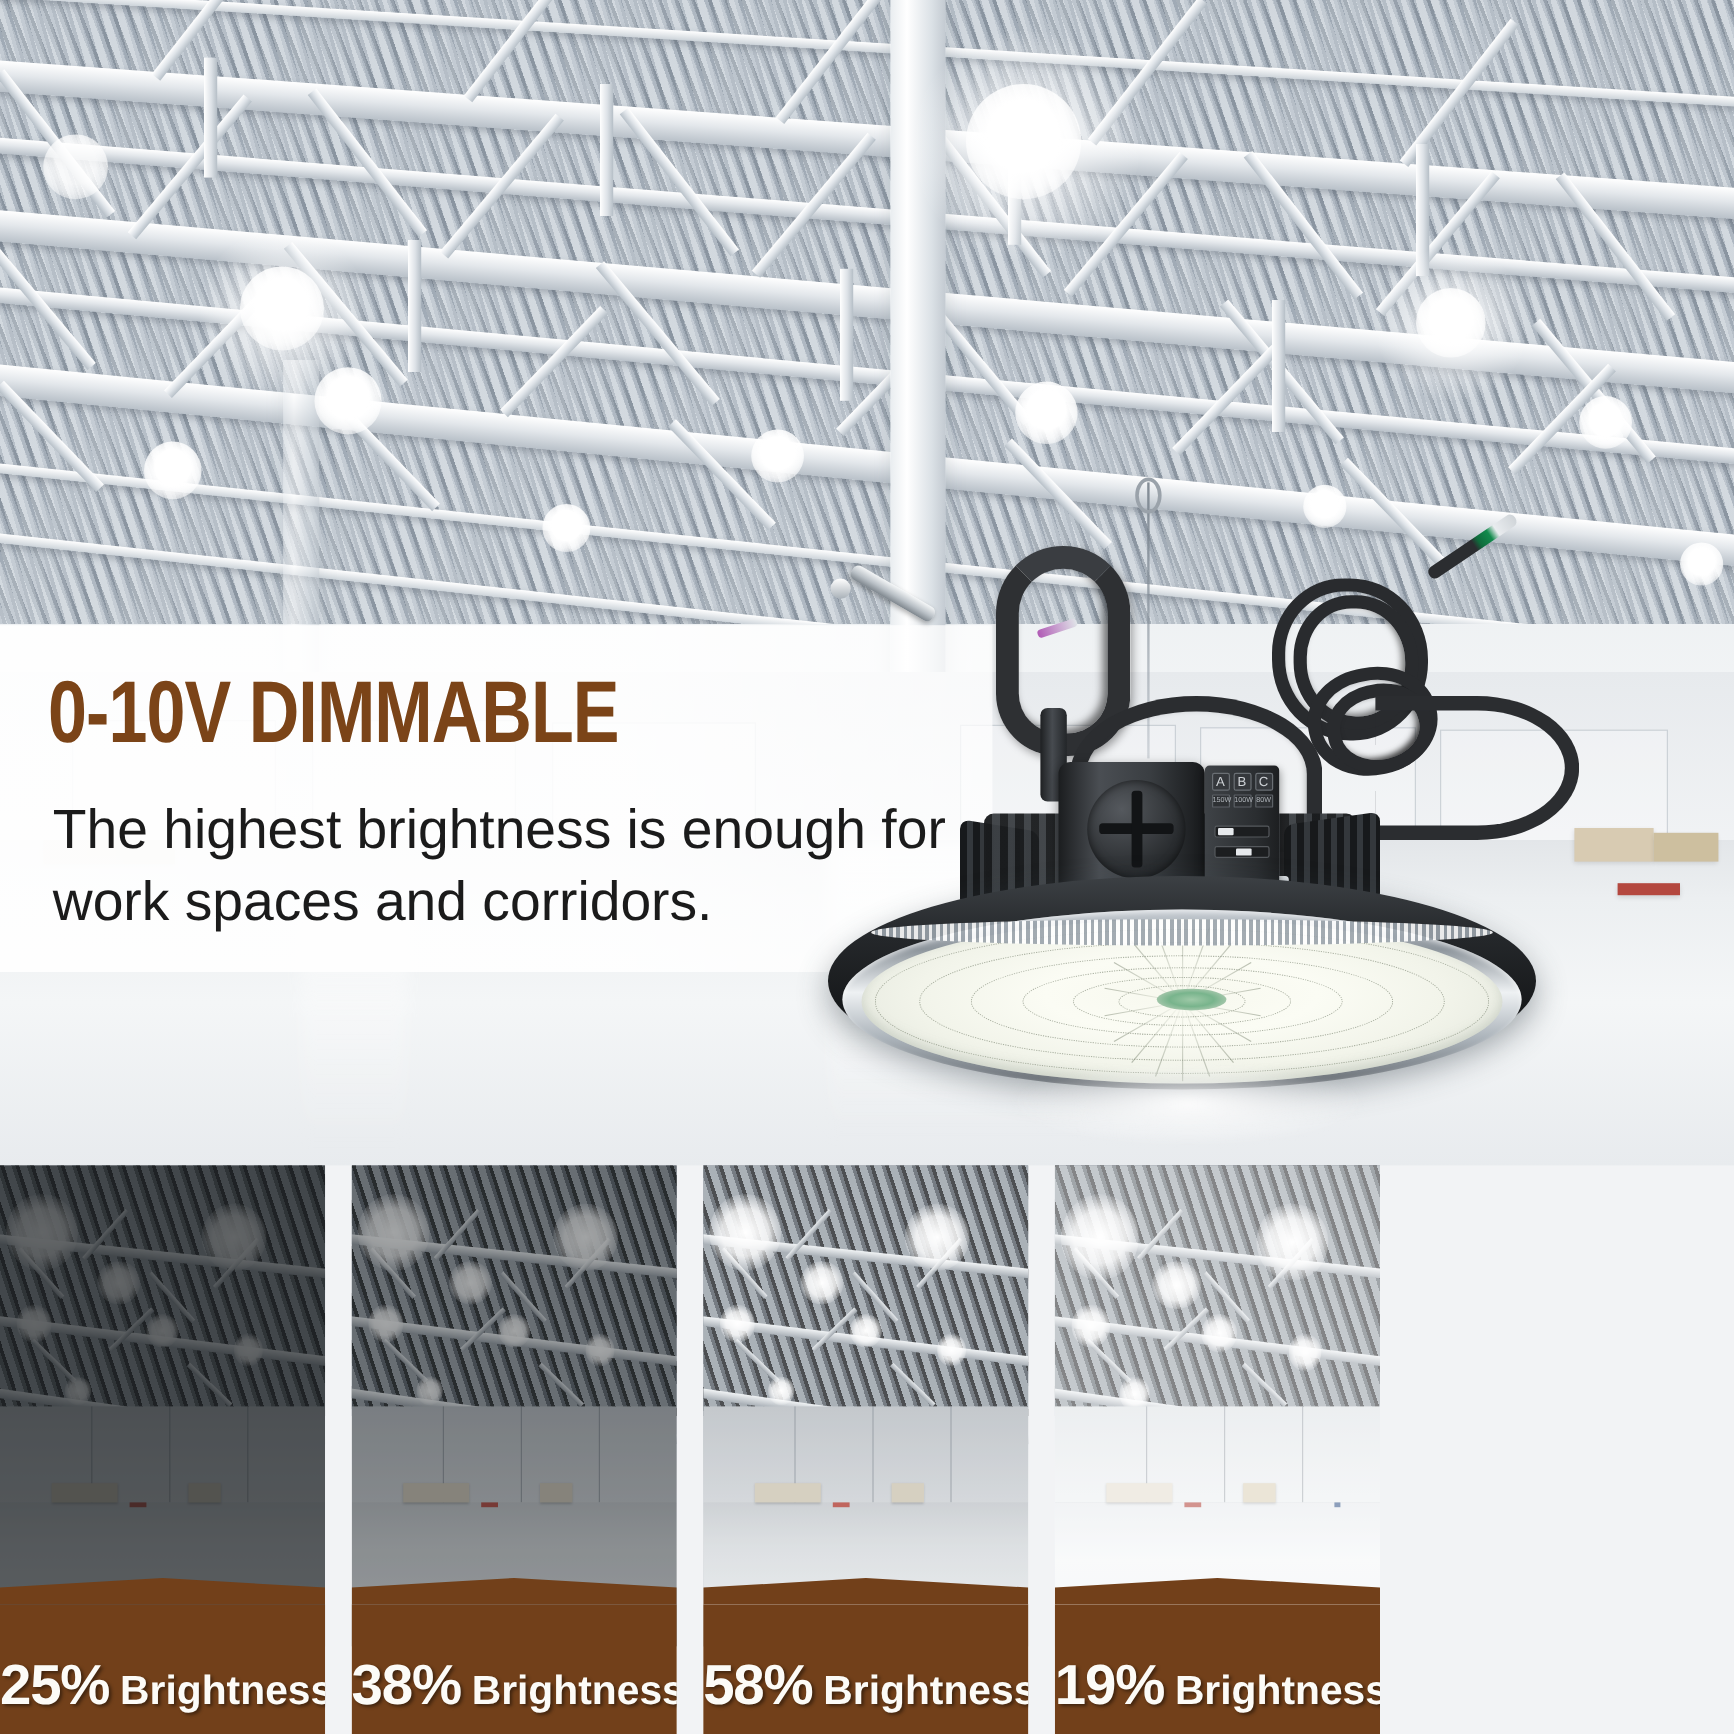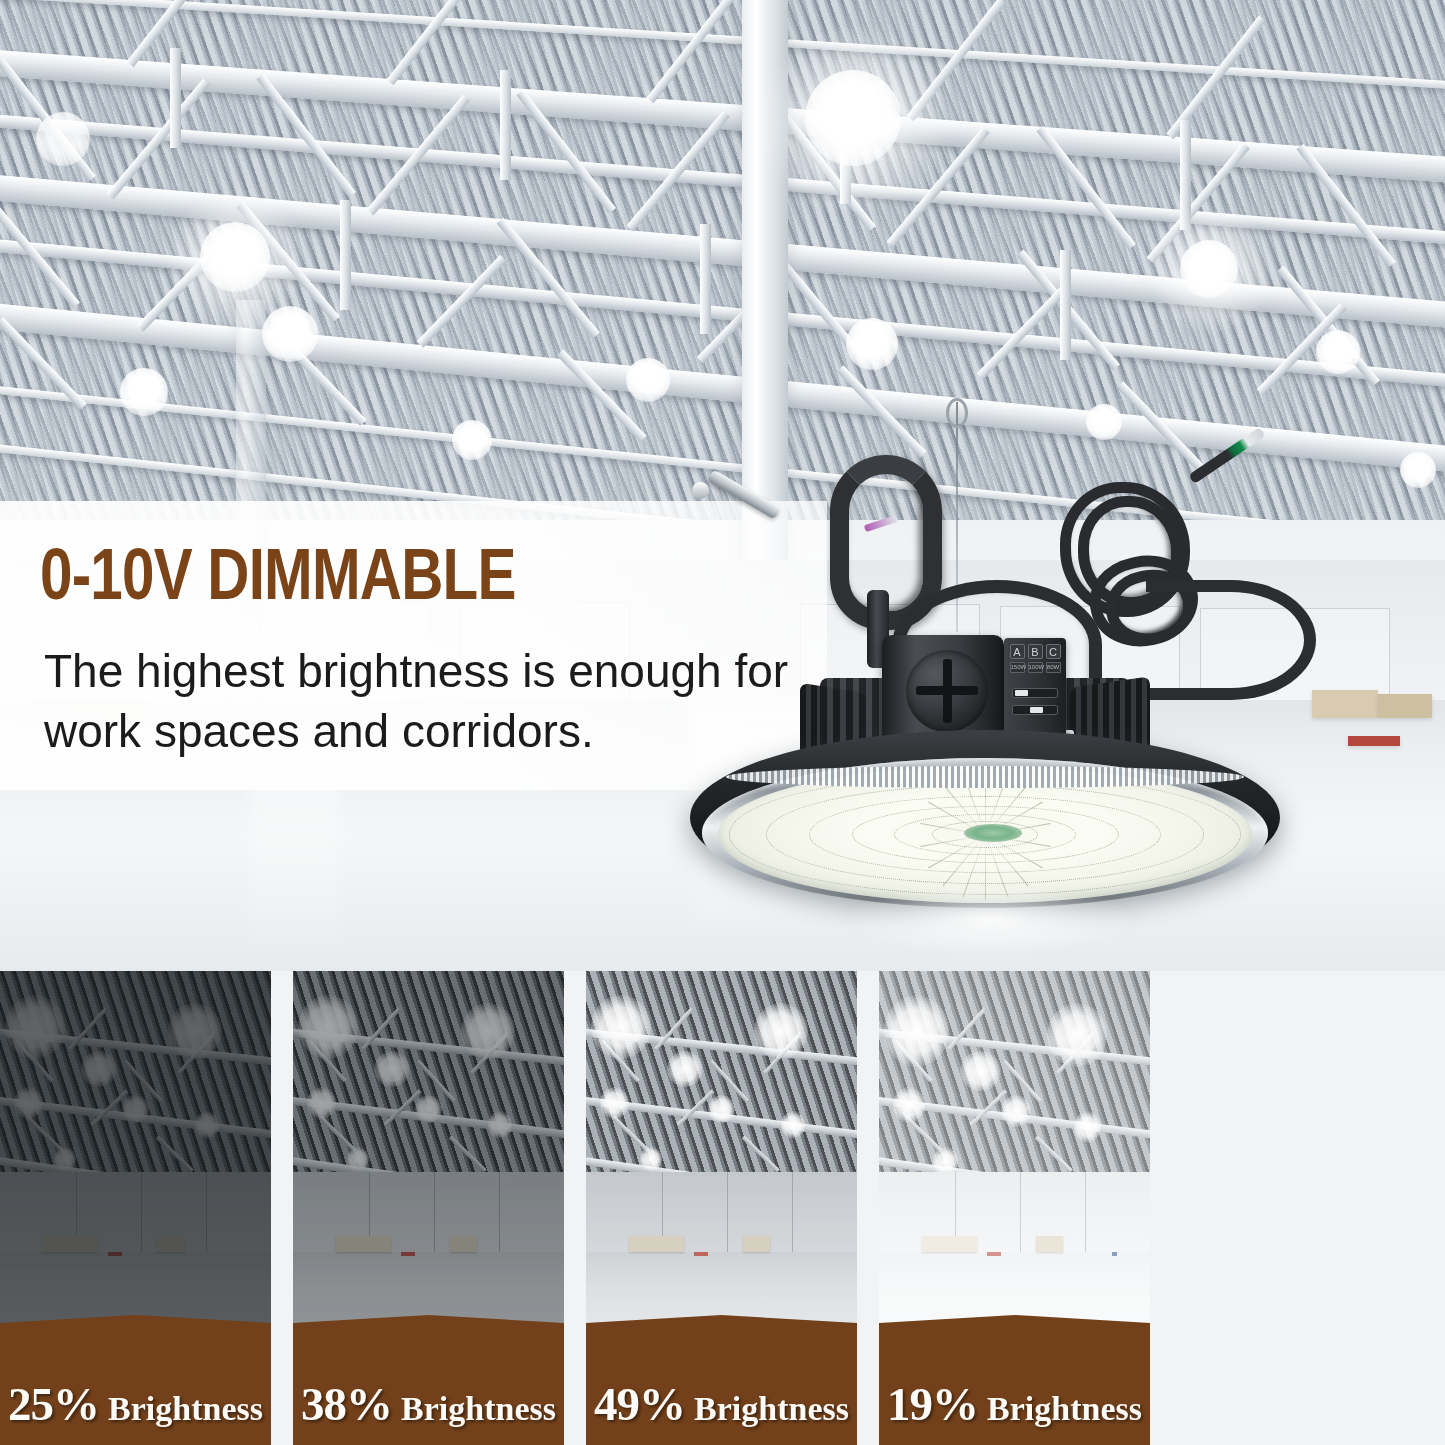--- a/index.html
+++ b/index.html
@@ -42,21 +42,21 @@
 
   
   .wall { position:absolute; background:linear-gradient(#e7eaed,#f1f3f5); }
   .wallpanel { position:absolute; border:1px solid rgba(160,170,180,.45); background:rgba(255,255,255,.25); }
   .floor { position:absolute; left:0; top:700px; width:1445px; height:271px;
            background:linear-gradient(#e3e6e9 0%, #eceff1 18%, #f4f6f7 50%, #e8ebee 100%); }
   .floorshine { position:absolute; background:linear-gradient(rgba(255,255,255,.75), rgba(255,255,255,0)); filter:blur(6px); }
   .pallet { position:absolute; background:#d9d2c4; box-shadow:0 2px 4px rgba(0,0,0,.12); }
 
   
-  #textcard { position:absolute; left:0; top:501px; width:827px; height:289px;
+  #textcard { position:absolute; left:0; top:521px; width:827px; height:289px;
               background:linear-gradient(90deg, rgba(255,255,255,.93) 0%, rgba(255,255,255,.90) 62%, rgba(255,255,255,.74) 100%);padding-left:40px; }
   #headline { position:absolute; left:40px; top:36px; font-size:73px; line-height:74px;
               font-weight:bold; color:#7b4418; letter-spacing:-1px;
               transform:scaleX(.80); transform-origin:left center; white-space:nowrap; }
   #subline { position:absolute; left:44px; top:140px; width:760px; font-size:46px; line-height:60px;
              color:#1b1b1b; }
 
   
   #product { position:absolute; left:660px; top:430px; width:640px; height:520px; }
 
@@ -129,21 +129,21 @@
           background:linear-gradient(rgba(120,130,110,.0),rgba(120,130,110,.5));
           transform-origin:50% 0%; }
   .core { position:absolute; left:46%; top:42%; width:58px; height:18px; border-radius:50%;
           background:radial-gradient(ellipse, #9fc9a8 0%, #78b48c 45%, #cfd8c8 100%); filter:blur(.4px); }
   .ledband { position:absolute; left:66px; top:336px; width:518px; height:22px; border-radius:50%;
           background:repeating-linear-gradient(90deg, #ffffff 0px,#ffffff 3px, #9aa3ab 3px,#9aa3ab 6px); opacity:.9; }
   .underglow { position:absolute; left:180px; top:455px; width:300px; height:70px;
           background:radial-gradient(ellipse, rgba(255,255,255,.95), rgba(255,255,255,0) 70%); filter:blur(3px); }
 
   
-  #panels { position:absolute; left:0; top:971px; width:1150px; height:474px; display:flex; gap:22px;font-family:Liberation Serif, serif; }
+  #panels { position:absolute; left:0; top:971px; width:1150px; height:474px; display:flex; gap:22px; }
   .panel { position:relative; flex:1; overflow:hidden; background:#fff; }
   .scene { position:absolute; left:0; top:0; width:100%; height:401px; overflow:hidden;
            background:linear-gradient(#8d949c 0%, #9aa1a8 30%, #b4bac0 58%, #cfd3d7 74%, #c3c7cb 100%); }
   .s-deck { position:absolute; left:-12%; top:-6%; width:124%; height:58%;
            background:repeating-linear-gradient(72deg, #2b2e31 0px,#2b2e31 3px,#9aa2aa 3px,#9aa2aa 9px,#5c646c 9px,#5c646c 12px); }
   .s-beam { position:absolute; height:8px; background:linear-gradient(#eef1f3,#9ba3ab); transform-origin:left center; }
   .s-web { position:absolute; height:4px; background:linear-gradient(#e3e7ea,#8e969e); transform-origin:left center; }
   .s-lamp { position:absolute; border-radius:50%;
            background:radial-gradient(circle, #ffffff 0%, rgba(255,255,255,.8) 45%, rgba(255,255,255,0) 78%); }
   .s-wall { position:absolute; left:0; width:100%; background:linear-gradient(#b9bec3,#cdd1d5); }
@@ -469,21 +469,21 @@
         <div class="s-red" style="left:40%;top:70%;width:5%;height:1.2%;"></div>
         <div class="tint" style="background:rgba(255,255,255,.16);"></div>
       </div>
       <div class="chev">
         <svg viewBox="0 0 100 22" preserveAspectRatio="none">
             <polygon points="0,8 50,0 100,8 100,22 0,22" fill="#72401a"></polygon>
           </svg>
       </div>
       <div class="caption"></div>
       <div class="caplabel">
-        <span class="pct">49%</span><span class="bword">Brightness</span>
+        <span class="pct">58%</span><span class="bword">Brightness</span>
       </div>
     </div>
 
     <div class="panel">
       <div class="scene">
         <div class="s-deck"></div>
         <div class="s-beam" style="left:-6%;top:14%;width:118%;transform:rotate(6deg);"></div>
         <div class="s-beam" style="left:-6%;top:31%;width:118%;transform:rotate(7deg);"></div>
         <div class="s-beam" style="left:-6%;top:46%;width:118%;transform:rotate(8deg);"></div>
         <div class="s-web" style="left:6%;top:17%;width:20%;transform:rotate(48deg);"></div>

